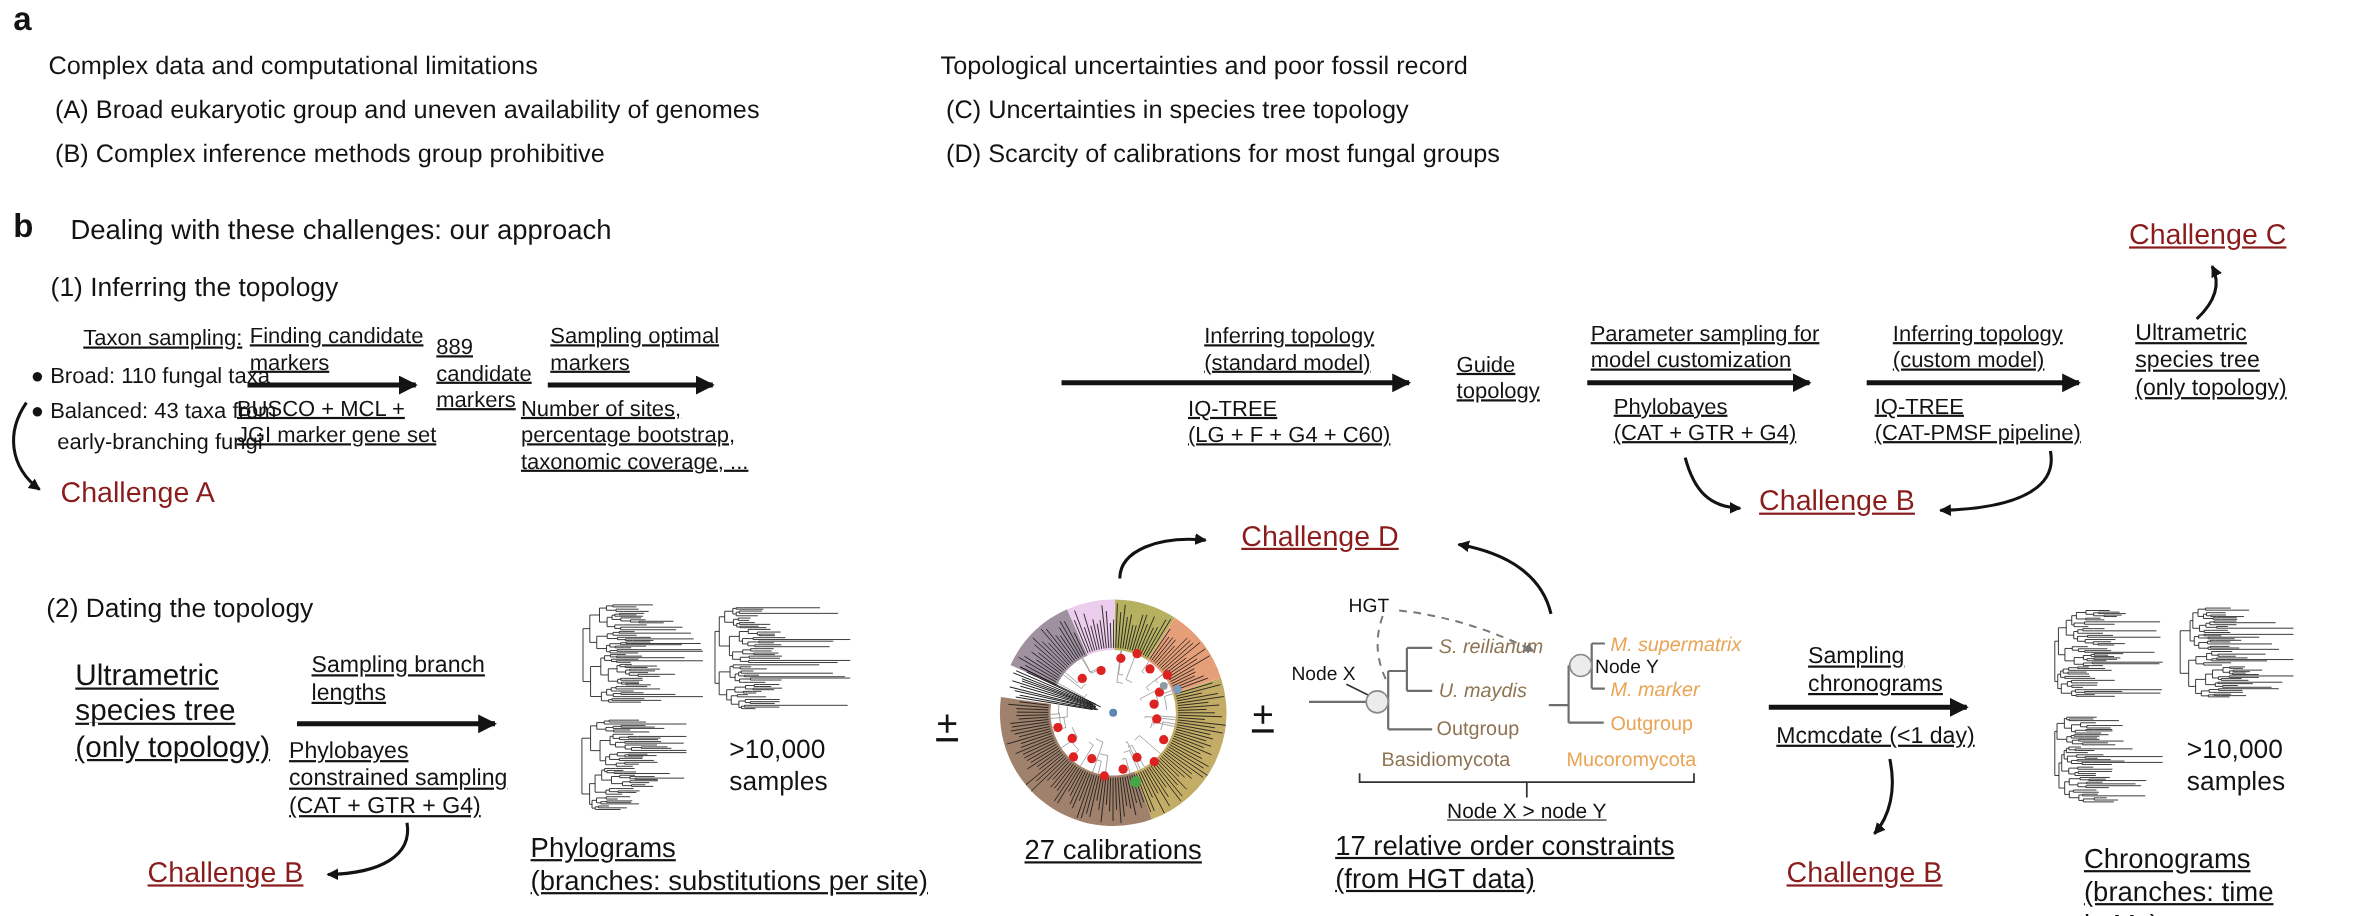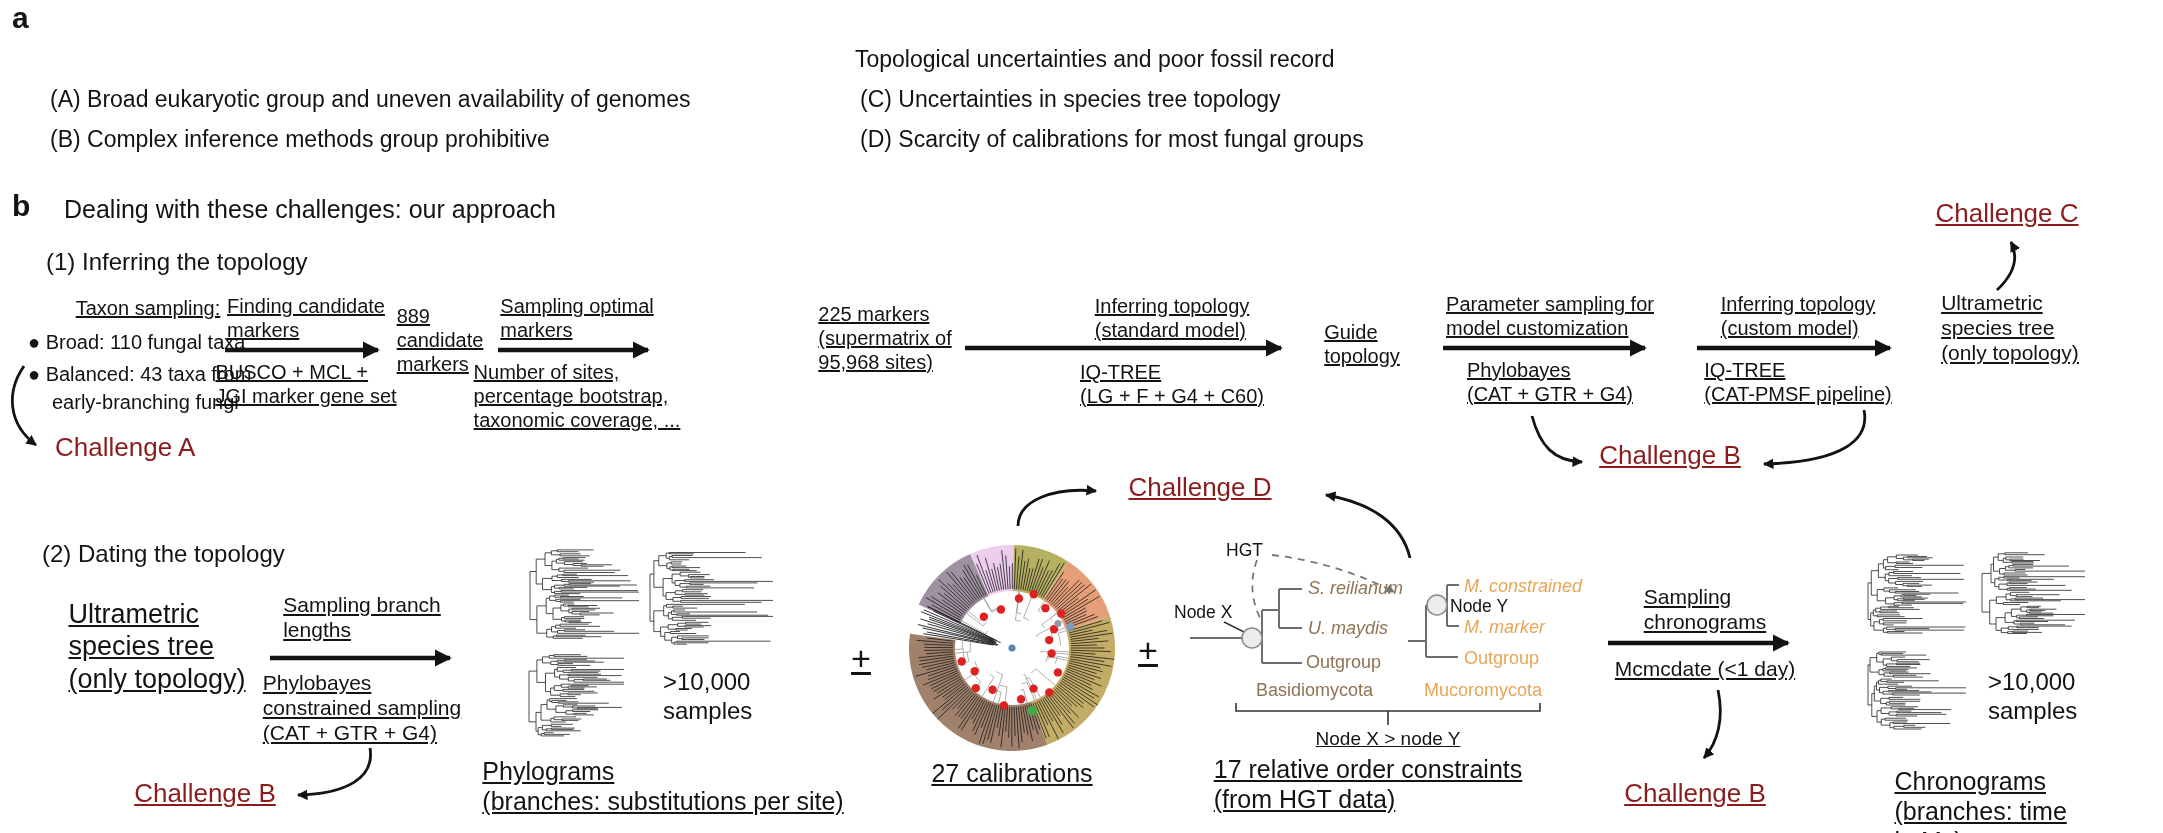--- a/index.html
+++ b/index.html
@@ -18,20 +18,21 @@
   .f18{font-size:18px;} .f17{font-size:17.5px;} .f16{font-size:19px;} .f34{font-size:34px;}
   svg.overlay{position:absolute;left:0;top:0;pointer-events:none;}
   svg.thumb{position:absolute;}
 </style>
 </head>
 <body>
 
 <div id="fig">
 
   <div class="t b f30" style="left:12px;top:0px;">a</div>
+  <div class="t f23" style="left:44px;top:46px;">Complex data and computational limitations</div>
   <div class="t f23" style="left:855px;top:46px;">Topological uncertainties and poor fossil record</div>
   <div class="t f23" style="left:50px;top:86px;text-align:right;">(A) Broad eukaryotic group and uneven availability of genomes</div>
   <div class="t f23" style="left:860px;top:86px;">(C) Uncertainties in species tree topology</div>
   <div class="t f23" style="left:50px;top:126px;">(B) Complex inference methods group prohibitive</div>
   <div class="t f23" style="left:860px;top:126px;">(D) Scarcity of calibrations for most fungal groups</div>
 
   <div class="t b f30" style="left:12px;top:188px;">b</div>
   <div class="t f25" style="left:64px;top:194px;">Dealing with these challenges: our approach</div>
   <div class="t f24" style="left:46px;top:248px;">(1) Inferring the topology</div>
 
@@ -49,23 +50,20 @@
   <div class="t f20 pre c" style="left:440px;top:304px;">889
 candidate
 markers</div>
 
   <div class="t f20 pre c" style="left:577px;top:294px;">Sampling optimal
 markers</div>
   <div class="t f20 pre c" style="left:577px;top:360px;">Number of sites,
 percentage bootstrap,
 taxonomic coverage, ...</div>
 
-  <div class="t f20 pre c" style="left:885px;top:302px;">225 markers
-(supermatrix of
-95,968 sites)</div>
 
   <div class="t f20 pre c" style="left:1172px;top:294px;">Inferring topology
 (standard model)</div>
   <div class="t f20 pre c" style="left:1172px;top:360px;">IQ-TREE
 (LG + F + G4 + C60)</div>
 
   <div class="t f20 pre c" style="left:1362px;top:320px;">Guide
 topology</div>
 
   <div class="t f20 pre c" style="left:1550px;top:292px;">Parameter sampling for
@@ -108,21 +106,21 @@
 
   <div class="t f34 c" style="left:1148px;top:630px;">+</div>
 
   <div class="t f17" style="left:1226px;top:540px;">HGT</div>
   <div class="t f17" style="left:1174px;top:602px;">Node X</div>
   <div class="t f18 it brown" style="left:1308px;top:578px;">S. reilianum</div>
   <div class="t f18 it brown" style="left:1308px;top:618px;">U. maydis</div>
   <div class="t f18 brown" style="left:1306px;top:652px;">Outgroup</div>
   <div class="t f18 brown" style="left:1256px;top:680px;">Basidiomycota</div>
   <div class="t f17" style="left:1450px;top:596px;">Node Y</div>
-  <div class="t f18 it orange" style="left:1464px;top:576px;">M. constrained</div>
+  <div class="t f18 it orange" style="left:1464px;top:576px;">M. supermatrix</div>
   <div class="t f18 it orange" style="left:1464px;top:617px;">M. marker</div>
   <div class="t f18 orange" style="left:1464px;top:648px;">Outgroup</div>
   <div class="t f18 orange" style="left:1424px;top:680px;">Mucoromycota</div>
   <div class="t f16 c" style="left:1388px;top:728px;">Node X &gt; node Y</div>
   <div class="t f25 pre c" style="left:1368px;top:754px;">17 relative order constraints
 (from HGT data)</div>
 
   <div class="t f21 pre c" style="left:1705px;top:584px;">Sampling
 chronograms</div>
   <div class="t f21 c" style="left:1705px;top:656px;">Mcmcdate (&lt;1 day)</div>

